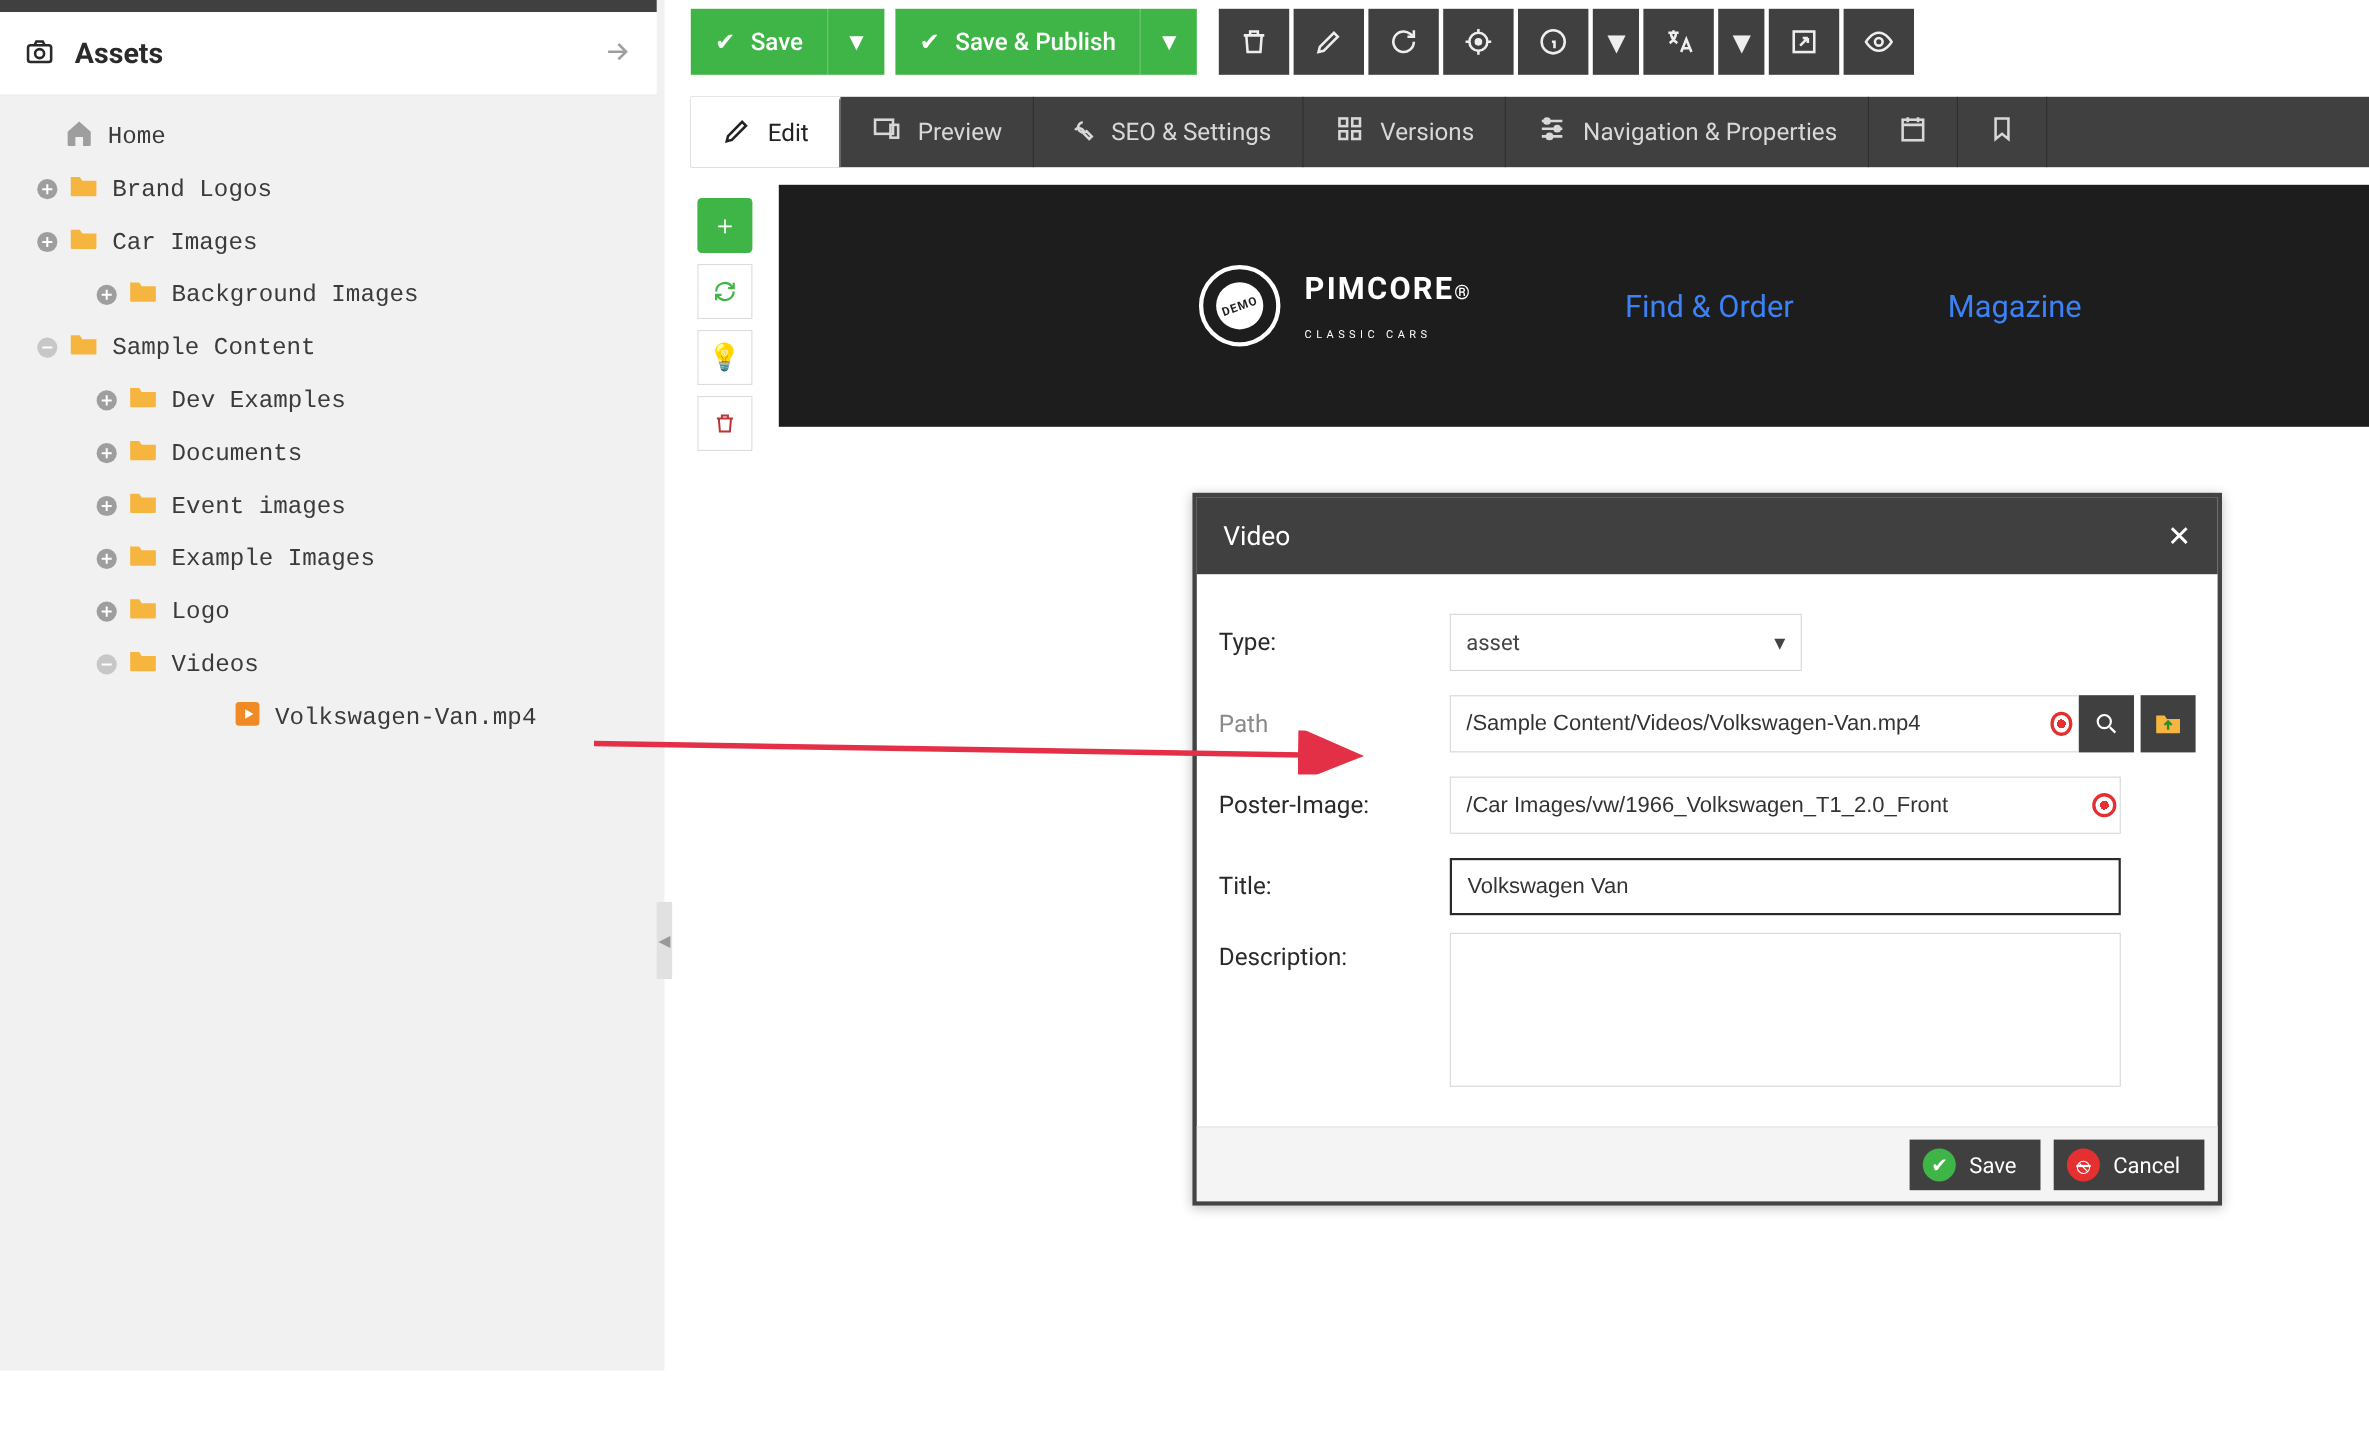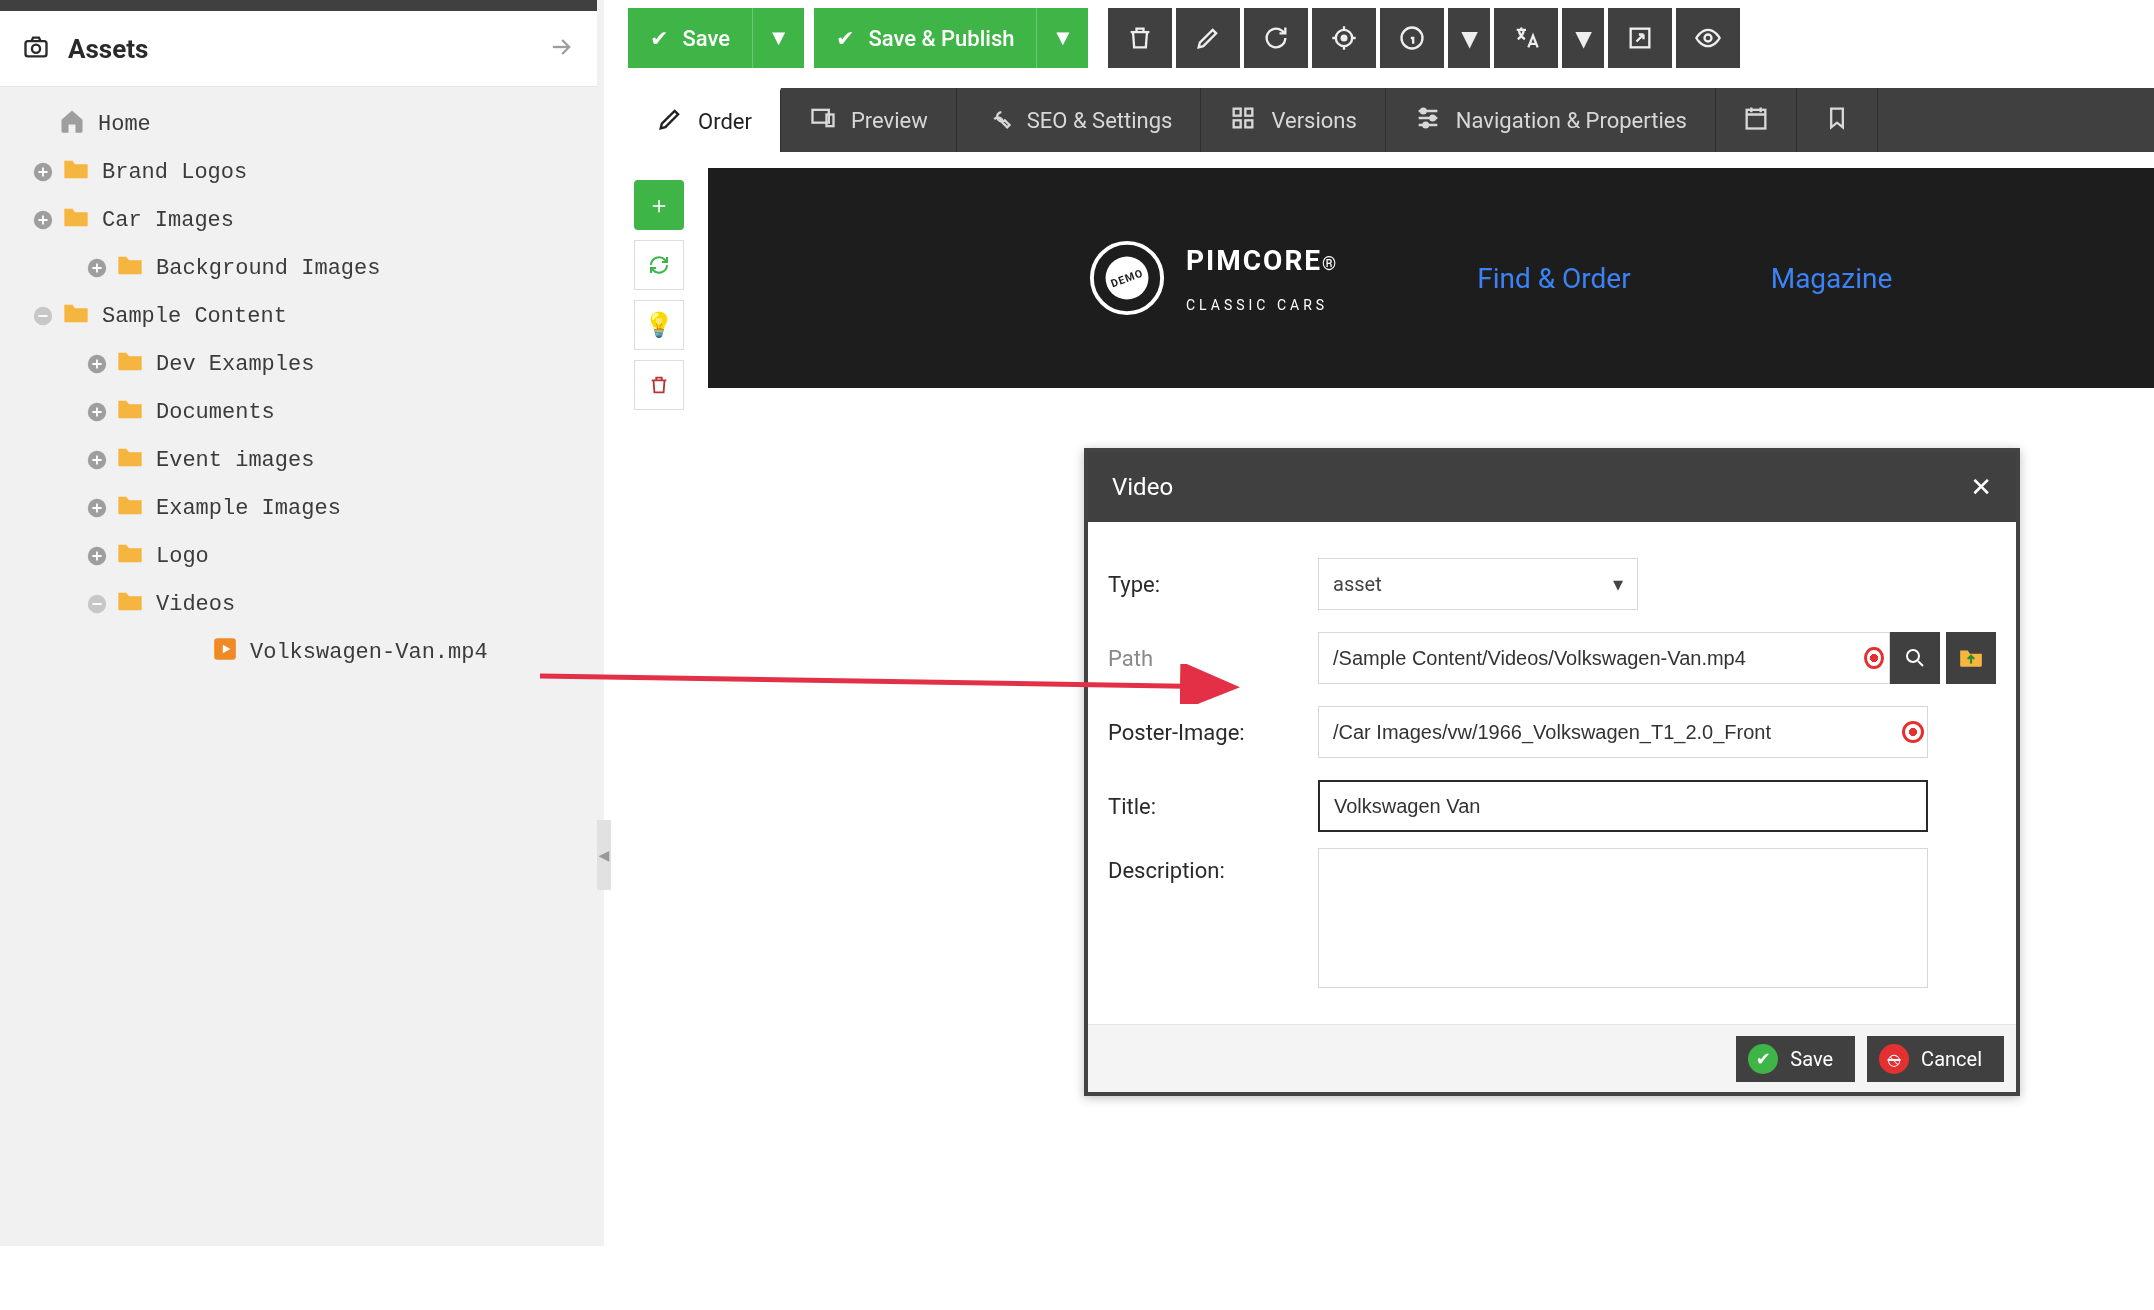--- a/index.html
+++ b/index.html
@@ -67,21 +67,21 @@
   .tabs .tab.active { background: #fff; color: #222; border-top: 3px solid #fff; }
   .tabs .tab.icononly { padding: 0 26px; }
 
   
   .pv-header {
     position: absolute; left: 104px; top: 168px; right: 0; height: 220px;
     background: #1d1d1d; color: #fff;
     display: flex; align-items: center; padding-left: 380px; gap: 140px;
   }
   .pv-header .brand { display: flex; align-items: center; gap: 20px; font-size: 24px; letter-spacing: 1px; }
-  .pv-header .brand .sub { font-size: 14px; letter-spacing: 4px; display:block; margin-top:20px;}
+  .pv-header .brand .sub { font-size: 10px; letter-spacing: 4px; display:block; margin-top:20px;}
   .pv-header .nav-item { font-size: 28px; color: #3b82f6; }
 
   
   .mini-tb { position: absolute; left: 30px; top: 180px; width: 56px; display: flex; flex-direction: column; gap: 10px; }
   .mini-tb .mb { width: 50px; height: 50px; border: 1px solid #ddd; background: #fff; display:flex; align-items:center; justify-content:center; font-size: 24px; }
   .mini-tb .mb.green { background: #3fb548; color: #fff; border: none; border-radius: 4px; }
 
   
   .dialog {
     position: absolute; left: 480px; top: 448px; width: 936px;
@@ -385,21 +385,21 @@
           </svg>
         </div>
     </div>
   </div>
 
   <div class="tabs">
     <div class="tab active">
       <span><svg class="icon" viewBox="0 0 24 24" fill="none" stroke="#222" stroke-width="2">
             <path d="M4 20l4-1 11-11-3-3L5 16z"></path>
           </svg></span>
-      <span>Order</span>
+      <span>Edit</span>
     </div>
     <div class="tab">
       <span><svg class="icon" viewBox="0 0 24 24" fill="none" stroke="#d8d8d8" stroke-width="2">
             <rect x="3" y="5" width="14" height="11"></rect>
             <rect x="15" y="9" width="6" height="10"></rect>
           </svg></span>
       <span>Preview</span>
     </div>
     <div class="tab">
       <span><svg class="icon" viewBox="0 0 24 24" fill="none" stroke="#d8d8d8" stroke-width="2">

